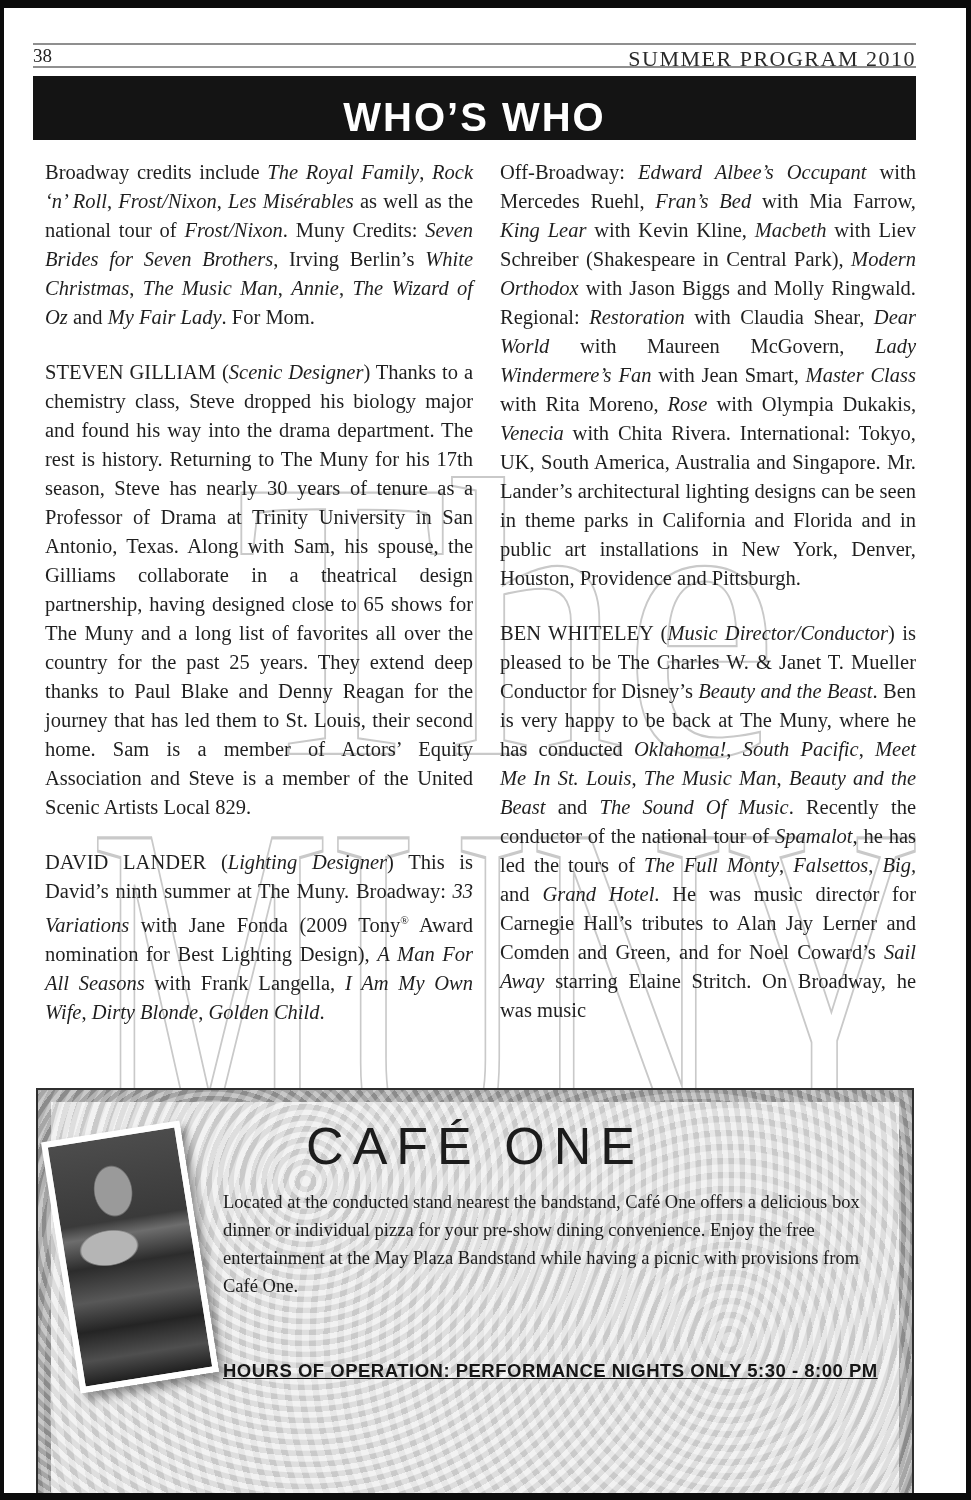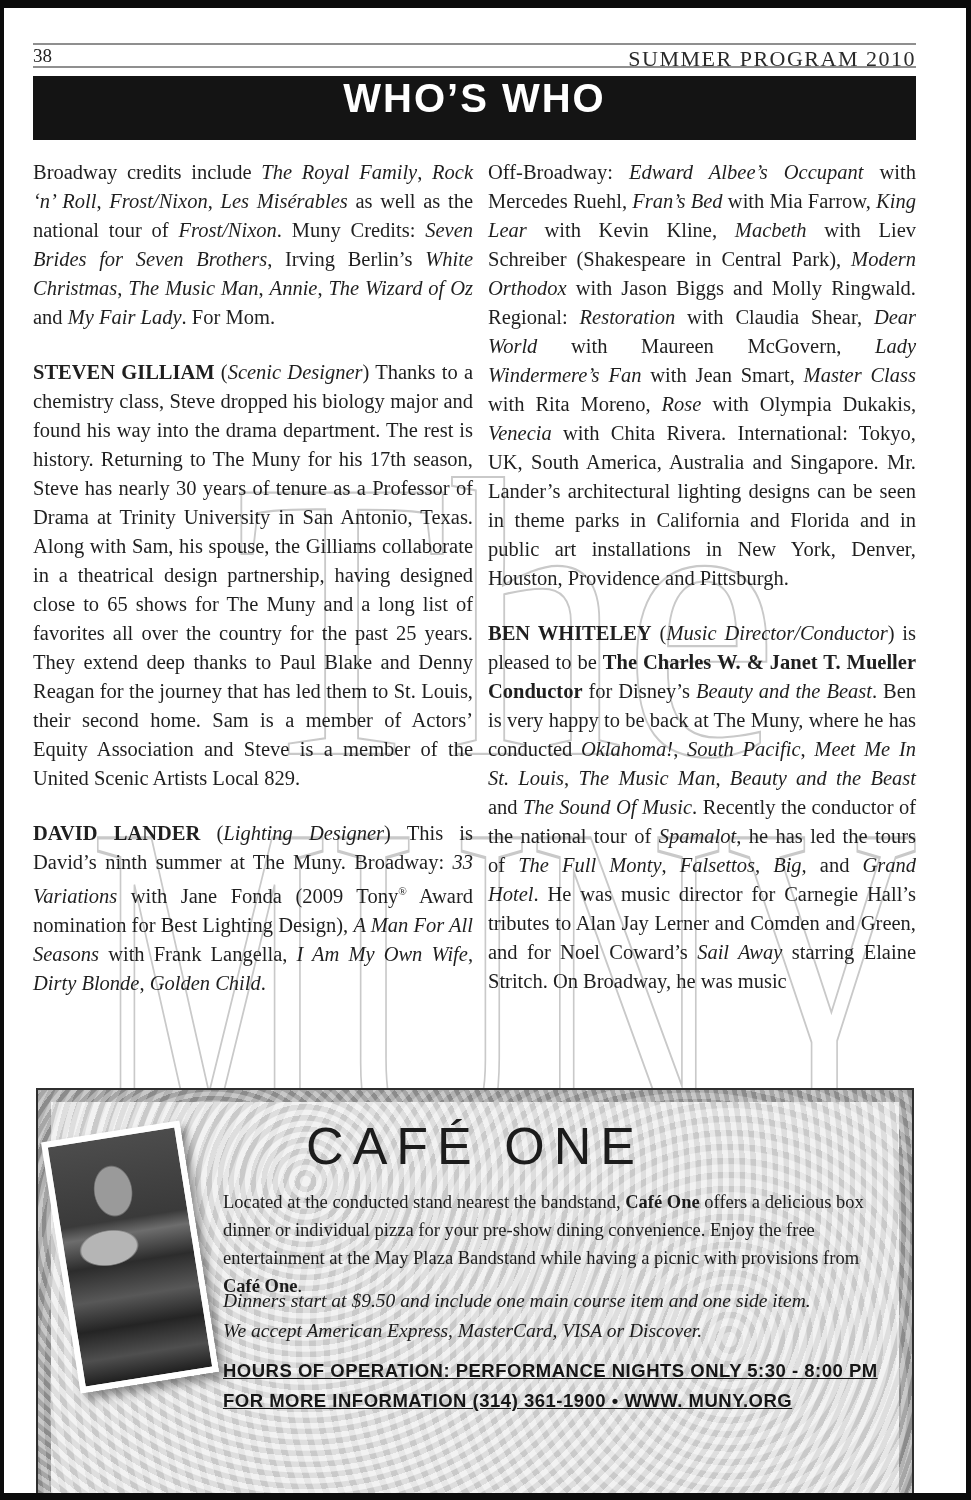--- a/index.html
+++ b/index.html
@@ -15,39 +15,39 @@
   .edge-right{left:966px;top:0;width:5px;height:1500px;}
 
   
   .rule{position:absolute;left:33px;width:883px;height:2px;background:#8f8f8f;z-index:2;}
   .rule-1{top:43px;}
   .rule-2{top:66px;}
   .page-number{position:absolute;left:33px;top:45px;font-size:19px;z-index:2;text-align:right;}
   .program-title{position:absolute;right:55px;top:46px;font-size:22px;letter-spacing:1.5px;color:#2a2a2a;z-index:2;}
 
   .banner{position:absolute;left:33px;top:76px;width:883px;height:64px;background:#141414;
-    display:flex;align-items:flex-start;justify-content:center;z-index:3;}
+    display:flex;align-items:flex-end;justify-content:center;z-index:3;}
   .banner-title{font-family:"Liberation Sans", sans-serif;font-weight:bold;font-size:40px;
     color:#ffffff;letter-spacing:2px;}
 
   
   .watermark{position:absolute;z-index:0;pointer-events:none;line-height:1;
     font-family:"Liberation Serif", serif;color:rgba(255,255,255,0);
     -webkit-text-stroke:2px #c9c9c9;}
   .wm-the{left:235px;top:420px;font-size:380px;transform:scale(0.92,1.05);transform-origin:left top;}
   .wm-muny{left:90px;top:745px;font-size:330px;letter-spacing:2px;transform:scale(0.82,1.55);transform-origin:left top;}
 
   
   .col{position:absolute;top:158px;z-index:2;font-size:20.5px;line-height:29px;
     text-align:justify;}
   .col-left{left:33px;width:440px;}
   .col-right{left:488px;width:428px;}
-  .col p{margin:0 0 26px 0;}
+  .col p{margin:0 0 26px 12px;}
   .seg-i{font-style:italic;}
-  .seg-b{font-weight:bold;}
+  .seg-b{font-weight:normal;}
   .seg-sup{vertical-align:super;font-size:55%;}
 
   
   .ad{position:absolute;left:36px;top:1088px;width:878px;height:444px;z-index:5;
     border:2px solid #2f2f2f;box-sizing:border-box;
     background-color:#a2a2a2;
     background-image:
       repeating-radial-gradient(circle at 20% 30%, rgba(255,255,255,.28) 0 4px, rgba(0,0,0,.07) 5px 9px),
       repeating-radial-gradient(circle at 75% 70%, rgba(255,255,255,.18) 0 6px, rgba(60,60,60,.12) 7px 13px);}
   .ad-panel{position:absolute;left:13px;top:12px;right:13px;bottom:32px;
@@ -102,21 +102,16 @@
 <div class="col col-right">
   <p><span>Off-Broadway: </span><span class="seg-i">Edward Albee’s Occupant</span><span> with Mercedes Ruehl, </span><span class="seg-i">Fran’s Bed</span><span> with Mia Farrow, </span><span class="seg-i">King Lear</span><span> with Kevin Kline, </span><span class="seg-i">Macbeth</span><span> with Liev Schreiber (Shakespeare in Central Park), </span><span class="seg-i">Modern Orthodox</span><span> with Jason Biggs and Molly Ringwald. Regional: </span><span class="seg-i">Restoration</span><span> with Claudia Shear, </span><span class="seg-i">Dear World</span><span> with Maureen McGovern, </span><span class="seg-i">Lady Windermere’s Fan</span><span> with Jean Smart, </span><span class="seg-i">Master Class</span><span> with Rita Moreno, </span><span class="seg-i">Rose</span><span> with Olympia Dukakis, </span><span class="seg-i">Venecia</span><span> with Chita Rivera. International: Tokyo, UK, South America, Australia and Singapore. Mr. Lander’s architectural lighting designs can be seen in theme parks in California and Florida and in public art installations in New York, Denver, Houston, Providence and Pittsburgh.</span></p>
   <p><span class="seg-b">BEN WHITELEY</span><span> (</span><span class="seg-i">Music Director/Conductor</span><span>) is pleased to be </span><span class="seg-b">The Charles W. &amp; Janet T. Mueller Conductor</span><span> for Disney’s </span><span class="seg-i">Beauty and the Beast</span><span>. Ben is very happy to be back at The Muny, where he has conducted </span><span class="seg-i">Oklahoma!</span><span>, </span><span class="seg-i">South Pacific</span><span>, </span><span class="seg-i">Meet Me In St. Louis</span><span>, </span><span class="seg-i">The Music Man</span><span>, </span><span class="seg-i">Beauty and the Beast</span><span> and </span><span class="seg-i">The Sound Of Music</span><span>. Recently the conductor of the national tour of </span><span class="seg-i">Spamalot</span><span>, he has led the tours of </span><span class="seg-i">The Full Monty</span><span>, </span><span class="seg-i">Falsettos</span><span>, </span><span class="seg-i">Big,</span><span> and </span><span class="seg-i">Grand Hotel</span><span>. He was music director for Carnegie Hall’s tributes to Alan Jay Lerner and Comden and Green, and for Noel Coward’s </span><span class="seg-i">Sail Away</span><span> starring Elaine Stritch. On Broadway, he was music</span></p>
 </div>
 
 <div class="ad">
   <div class="ad-panel"></div>
   <div class="ad-photo"></div>
   <div class="ad-title">CAFÉ ONE</div>
   <div class="ad-body"><span>Located at the conducted stand nearest the bandstand, </span><span class="seg-b">Café One</span><span> offers a delicious box dinner or individual pizza for your pre-show dining convenience. Enjoy the free entertainment at the May Plaza Bandstand while having a picnic with provisions from </span><span class="seg-b">Café One</span><span>.</span></div>
-  <div class="ad-fine">
-    <div>Dinners start at $9.50 and include one main course item and one side item.</div>
-    <div>We accept American Express, MasterCard, VISA or Discover.</div>
-  </div>
   <div class="ad-hours">
     <div>HOURS OF OPERATION: PERFORMANCE NIGHTS ONLY 5:30 - 8:00 PM</div>
-    <div>FOR MORE INFORMATION (314) 361-1900 • WWW. MUNY.ORG</div>
   </div>
 </div>
 
 </body></html>

